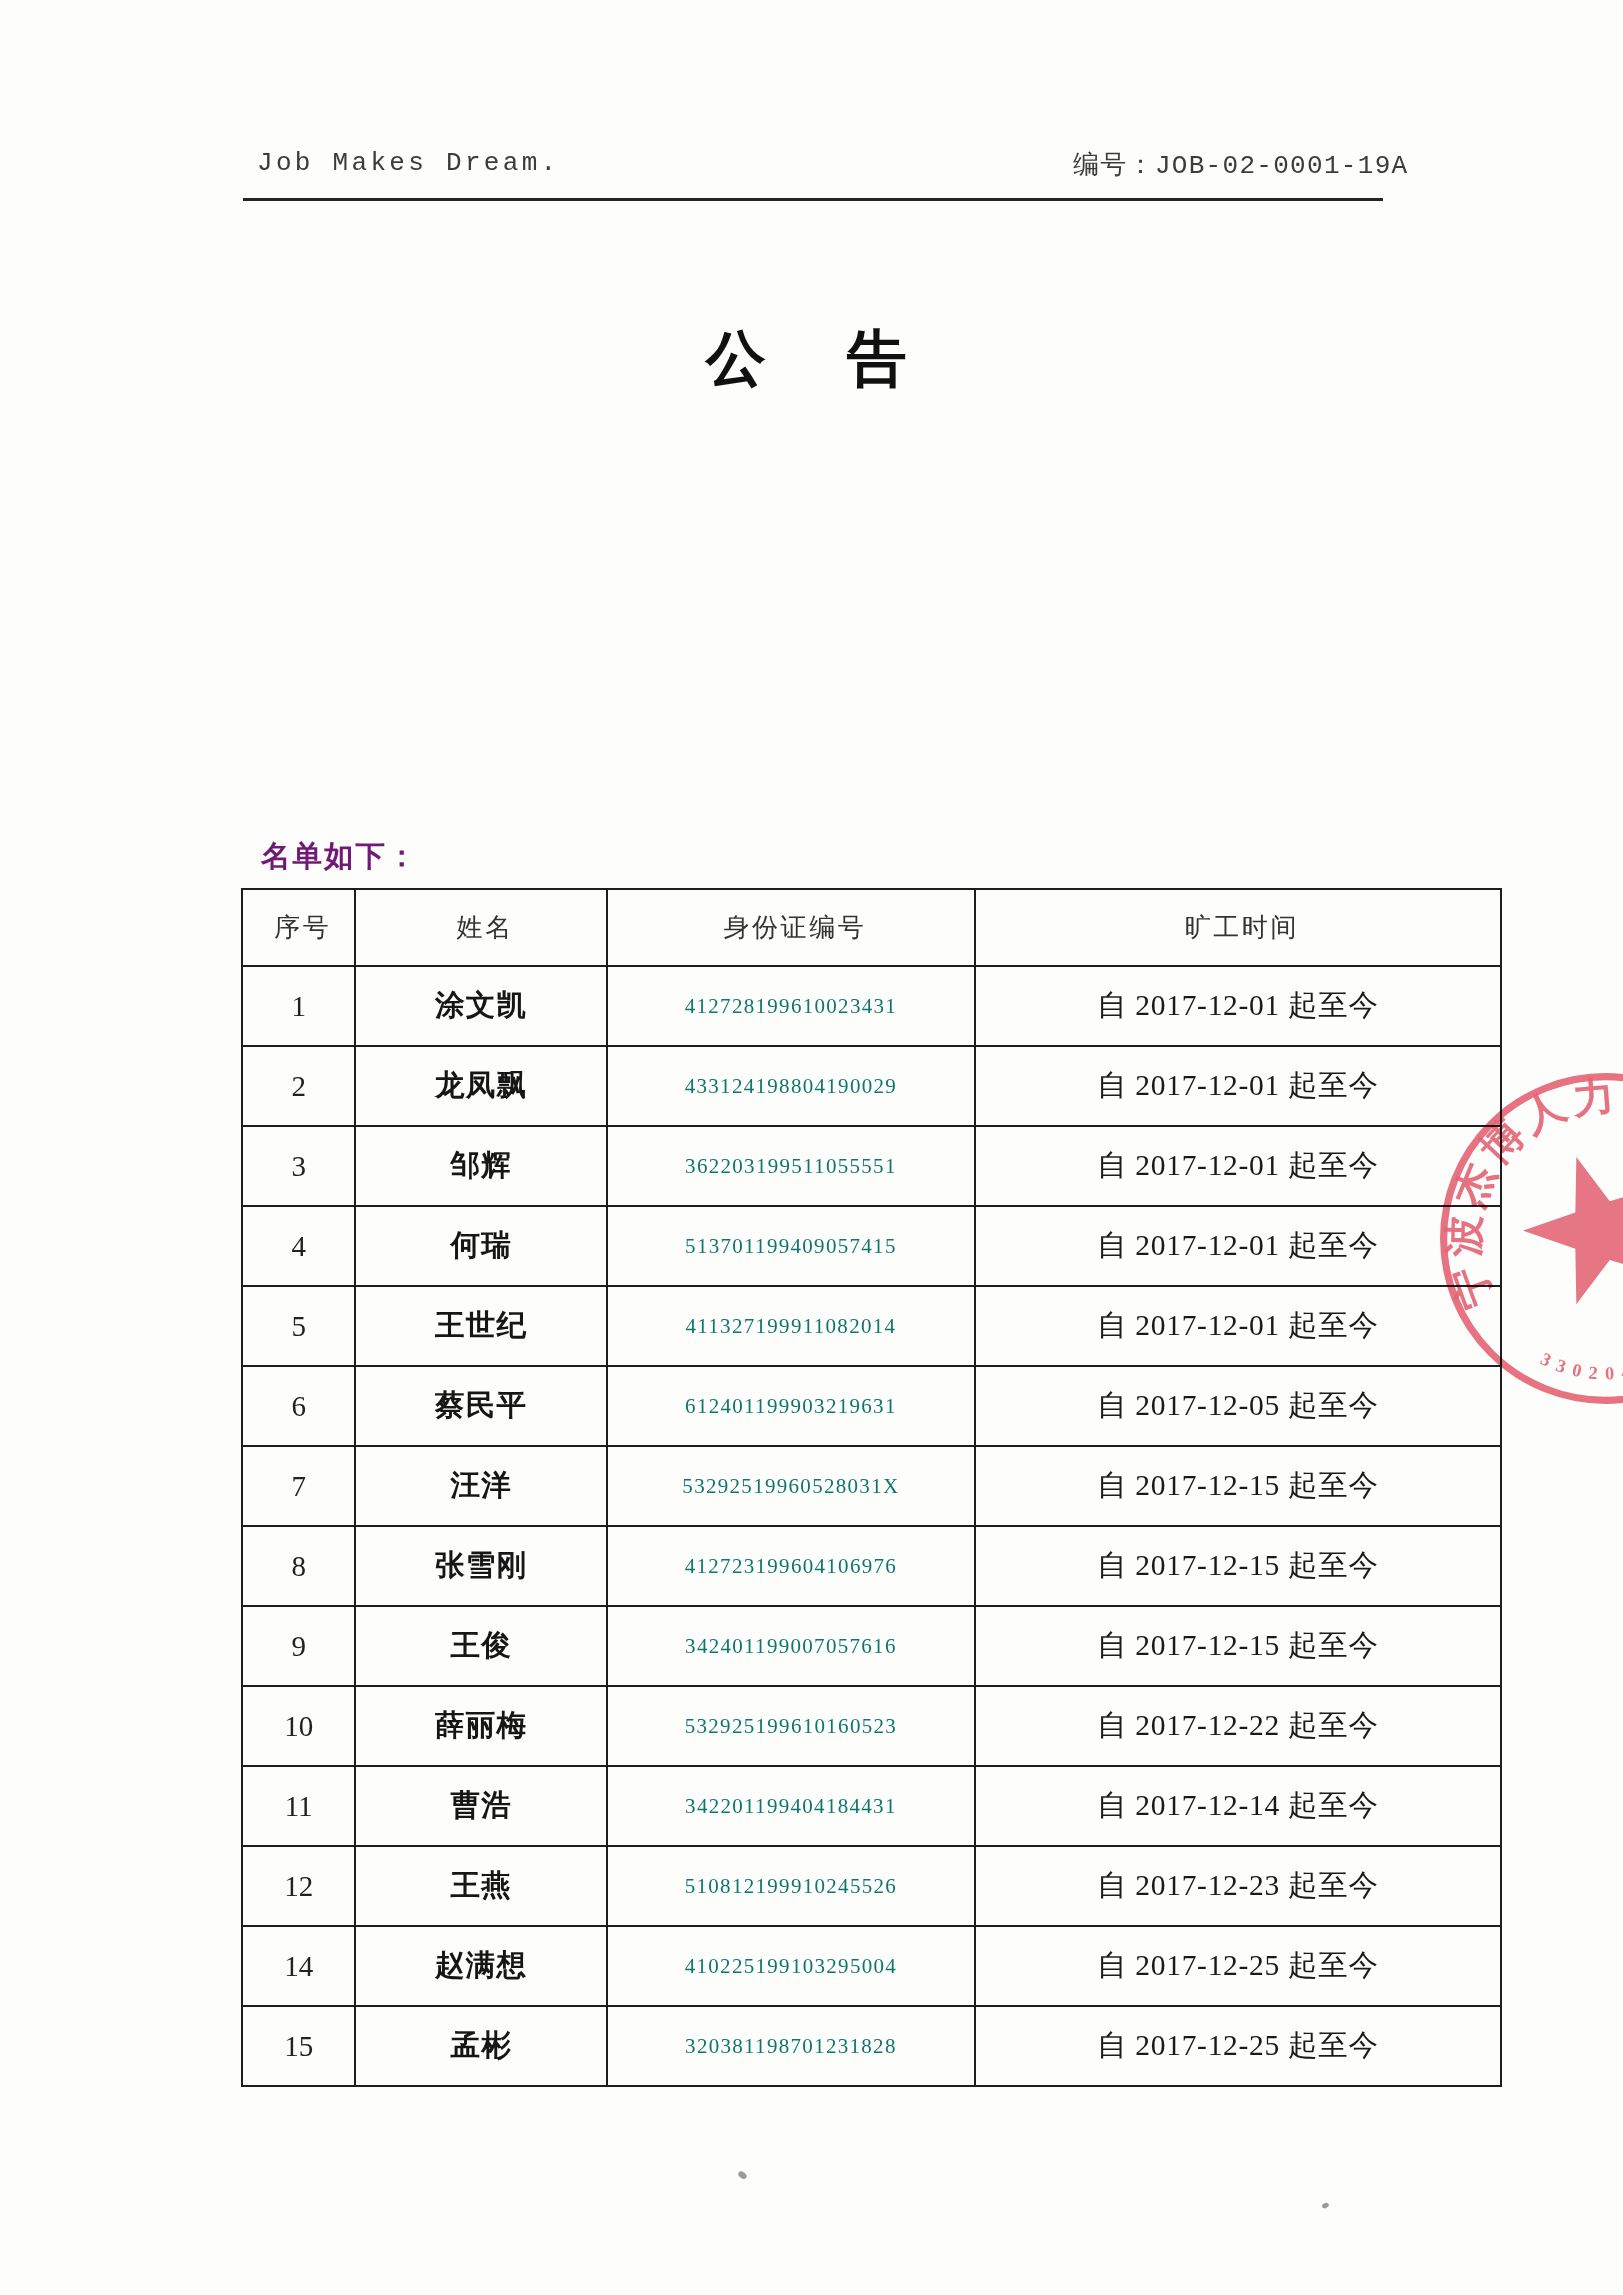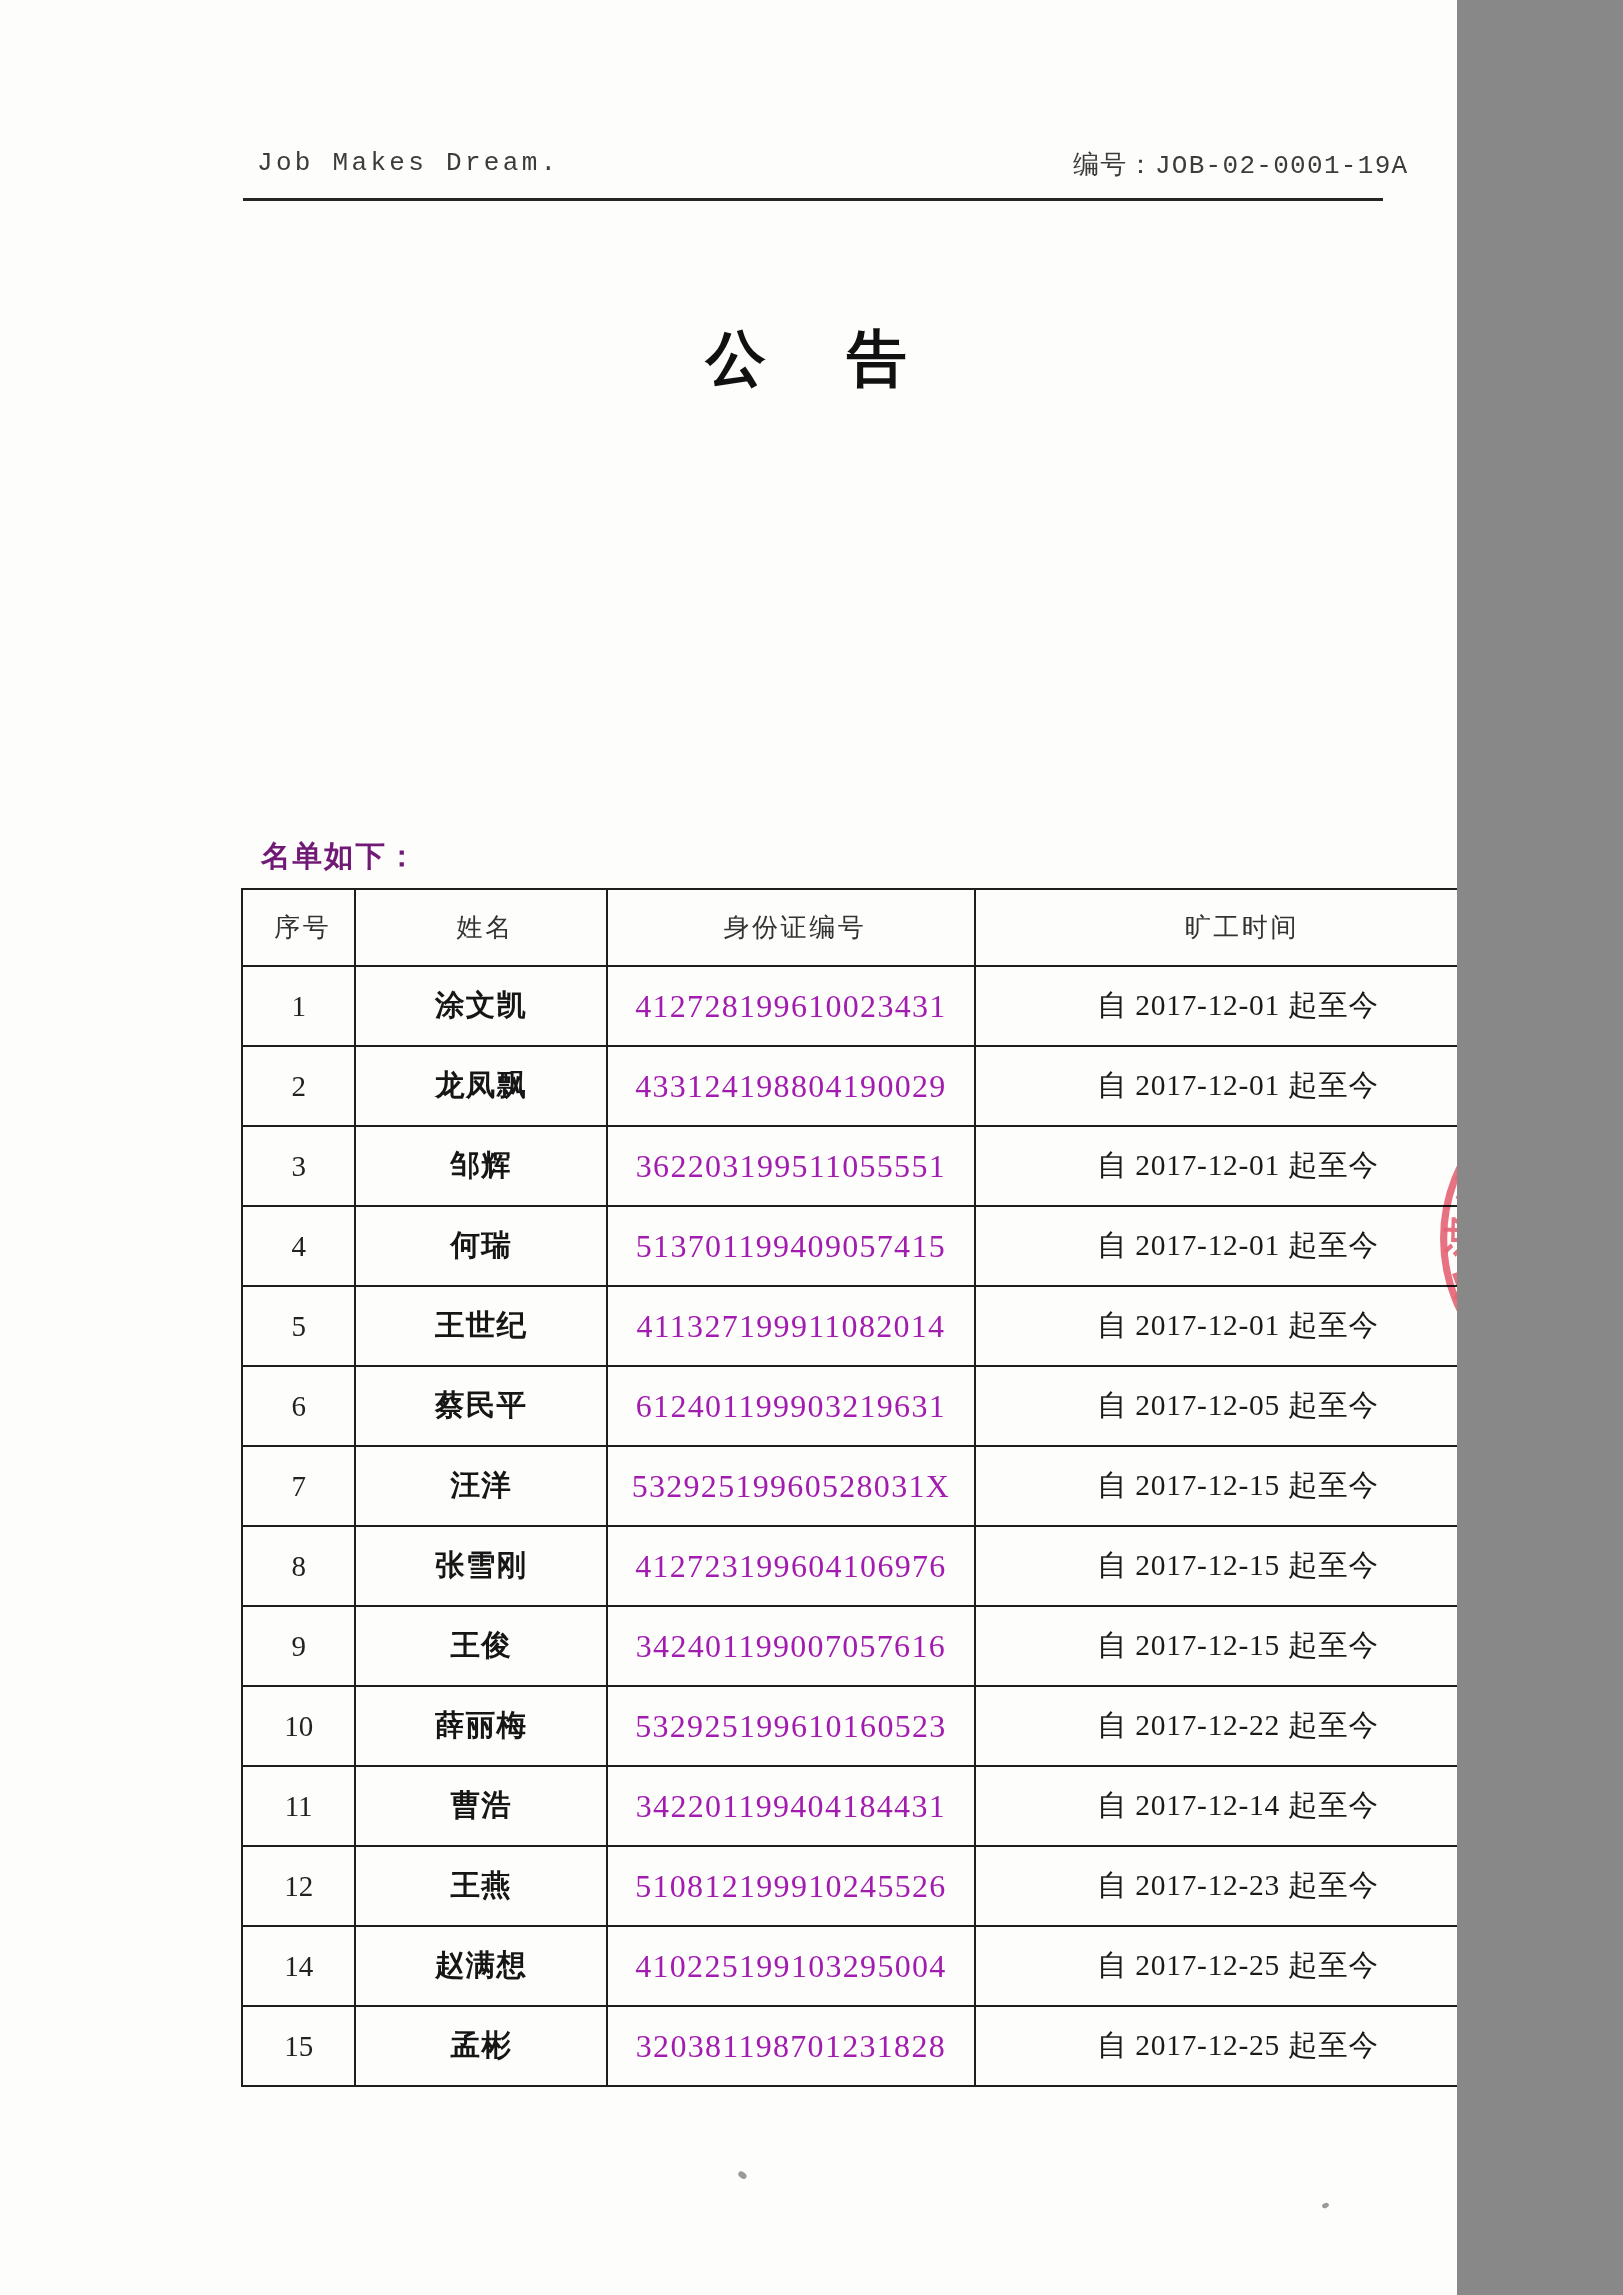--- a/index.html
+++ b/index.html
@@ -1,17 +1,17 @@
 <!DOCTYPE html>
 <html style="font-size:10.5px"><head>
 <meta charset="utf-8">
 <style>
   html,body{margin:0;padding:0;background:#888;}
   .page{
-    position:relative; width:1457px; height:2295px;
+    position:relative; width:1623px; height:2295px;
     background:#fdfdfb; overflow:hidden;
     font-family:"Liberation Serif", serif; color:#1d1d1d;text-decoration:underline;
   }
   .hdr-left{
     position:absolute; left:257px; top:148px;
     font-family:"Liberation Mono", monospace;
     font-size:26px; letter-spacing:3.3px; color:#3c3c3c; white-space:nowrap;
   }
   .hdr-right{
     position:absolute; left:1073px; top:147px;
@@ -42,21 +42,21 @@
   }
   .roster th, .roster td{
     border:2px solid #1e1e1e; text-align:center; vertical-align:middle;
     padding:0; overflow:hidden; white-space:nowrap;
   }
   .roster thead tr{height:77px;}
   .roster tbody tr{height:80px;}
   .roster th{font-size:26px; font-weight:normal; color:#333; letter-spacing:2.6px;padding-left:8px;}
   .roster td.c0{font-size:29px; color:#222;}
   .roster td.c1{font-size:29.5px; font-weight:bold; letter-spacing:1.3px; color:#161616;}
-  .roster td.c2{font-size:32px; letter-spacing:1.3px; color:#a21caf;border-radius:31px;}
+  .roster td.c2{font-size:21px; letter-spacing:1.3px; color:#0f766e;border-radius:31px;}
   .roster td.c3{font-size:29.5px; letter-spacing:0.7px; color:#1a1a1a;}
   .col0{width:9.0%;} .col1{width:20.0%;} .col2{width:29.2%;} .col3{width:41.8%;}
   svg.stamp{
     position:absolute; left:1422px; top:1055px; width:367px; height:367px;
     mix-blend-mode:multiply; opacity:.92;
   }
   .stamp text{
     font-family:"Liberation Serif", serif; font-weight:bold;
   }
   .speck{

